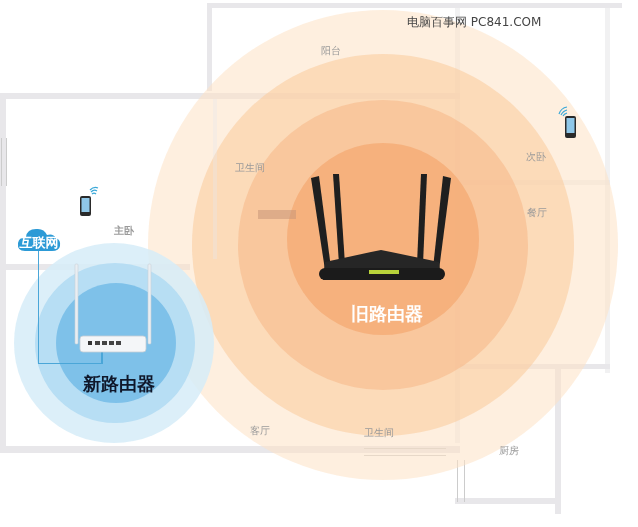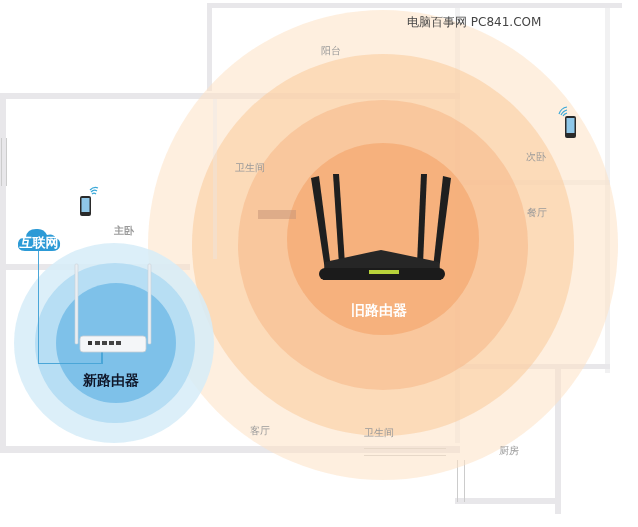--- a/index.html
+++ b/index.html
@@ -2,21 +2,21 @@
 <html><head>
 <meta charset="utf-8">
 <style>
   html,body{margin:0;padding:0;background:#ffffff;}
   body{width:638px;height:527px;position:relative;overflow:hidden;font-family:"DejaVu Sans",sans-serif;}
   .abs{position:absolute;}
   .wall{position:absolute;background:#e8e7ea;}
   .room-label{position:absolute;font-size:10px;color:#9a9a9a;white-space:nowrap;}
   .circle{position:absolute;border-radius:50%;}
   .watermark{position:absolute;left:407px;top:14px;font-size:12px;color:#444;font-family:"DejaVu Sans",sans-serif;letter-spacing:0px;}
-  .router-label{position:absolute;font-size:14px;font-weight:bold;color:#ffffff;white-space:nowrap;}
+  .router-label{position:absolute;font-size:18px;font-weight:bold;color:#ffffff;white-space:nowrap;}
   .cloud{position:absolute;left:17px;top:226px;width:44px;height:26px;}
   .cloud-text{position:absolute;left:0;top:8px;width:44px;text-align:center;font-size:13px;color:#fff;font-weight:bold;}
 </style>
 </head>
 <body>
 
 <div class="wall" style="left:207px;top:3px;width:415px;height:5px;"></div>
 <div class="wall" style="left:207px;top:3px;width:5px;height:88px;"></div>
 <div class="wall" style="left:0;top:93px;width:460px;height:6px;"></div>
 <div class="wall" style="left:0;top:93px;width:6px;height:355px;"></div>

